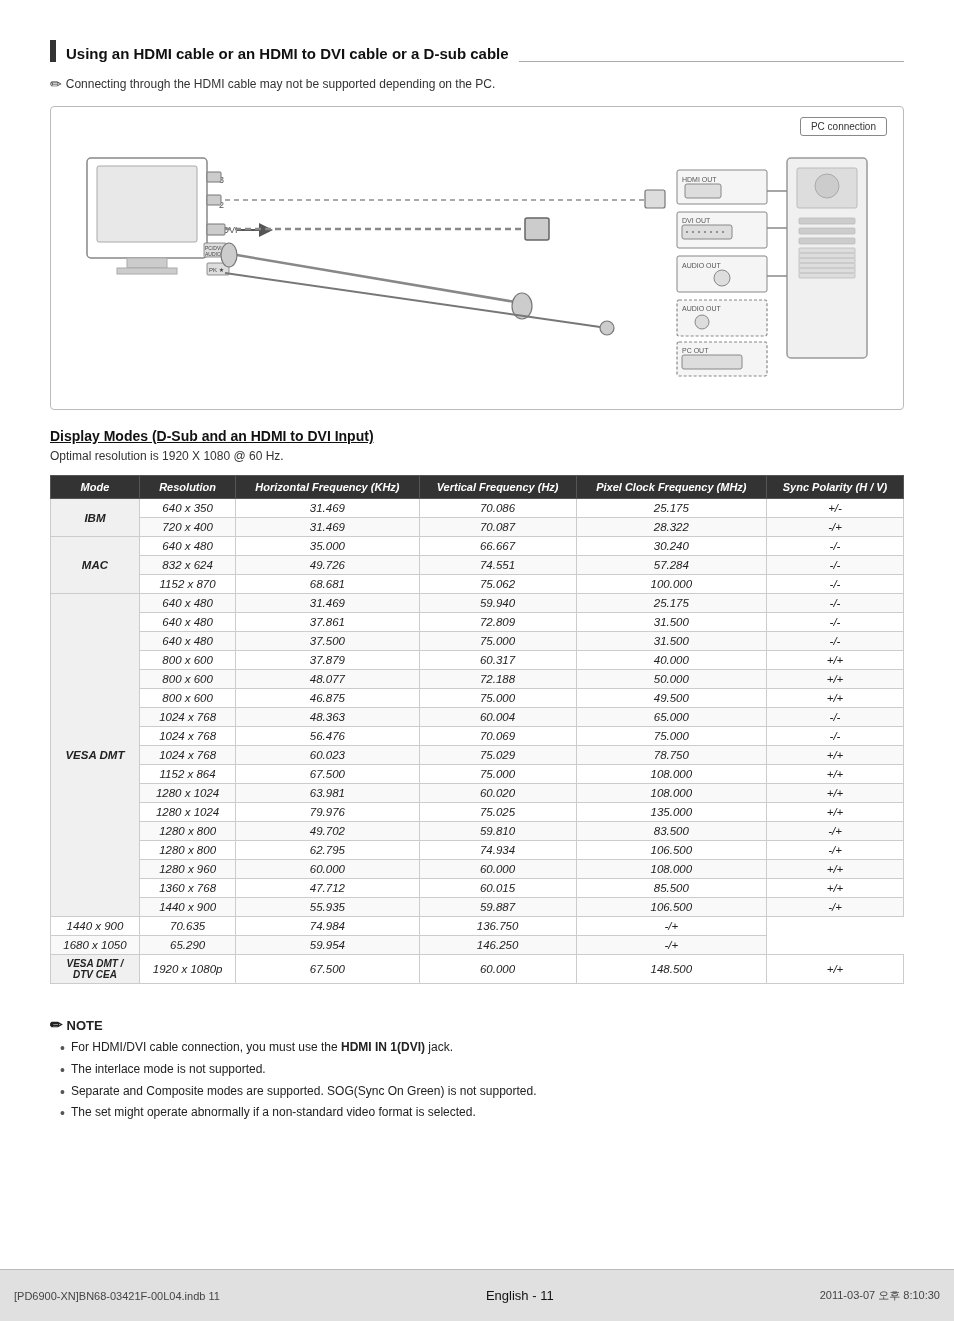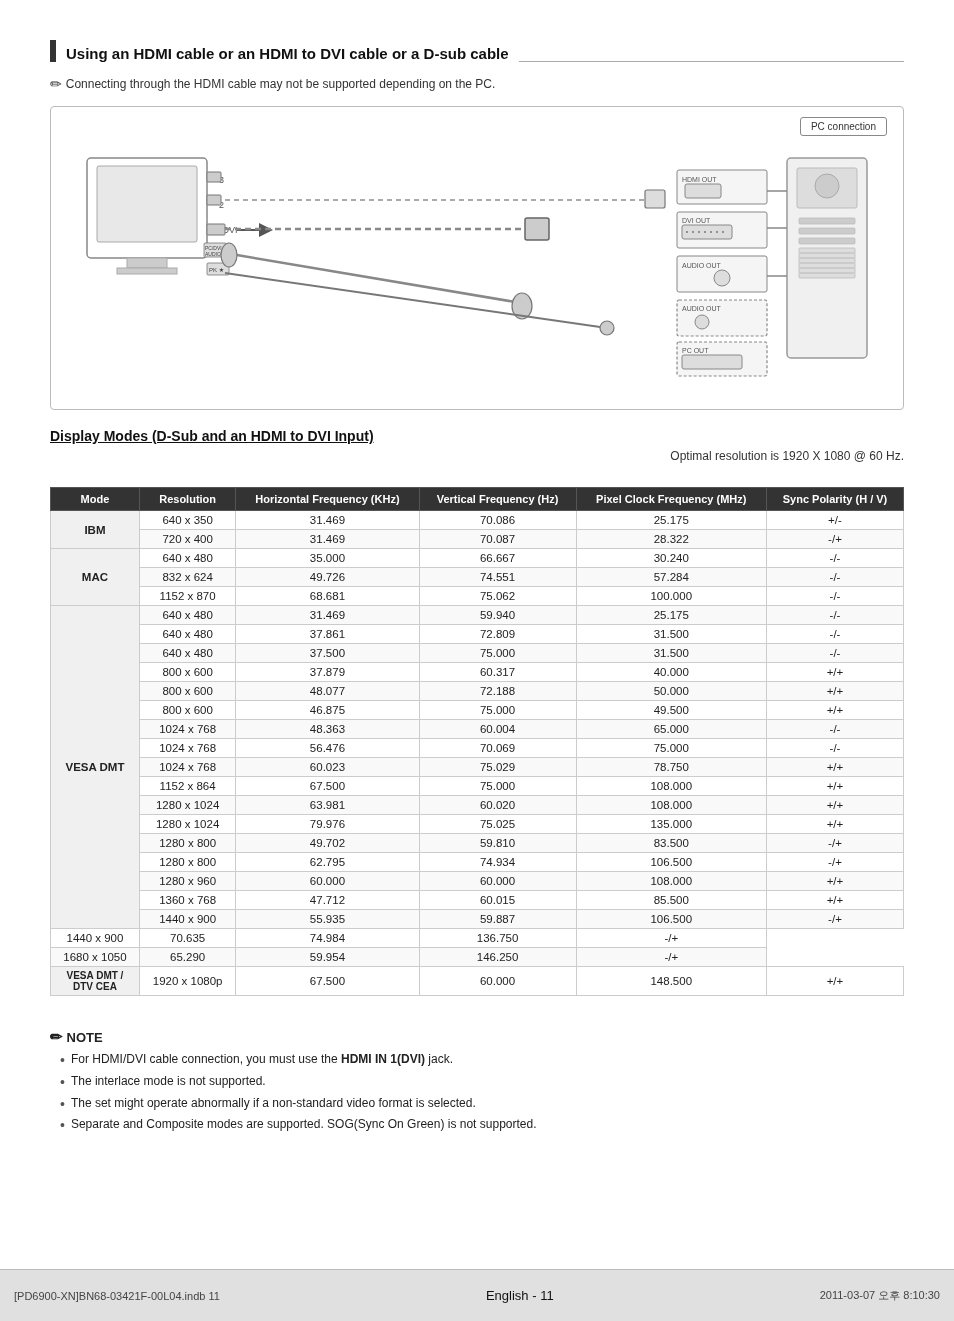--- a/index.html
+++ b/index.html
@@ -70,28 +70,28 @@
     .display-modes-title {
       font-size: 14px;
       font-weight: bold;
       color: #111;
       margin-bottom: 5px;
       text-decoration: underline;
     }
     .display-modes-subtitle {
       font-size: 12px;
       color: #333;
-      margin-bottom: 24px;
-      text-align: right;
+      margin-bottom: 12px;
     }
     table.modes-table {
       width: 100%;
       border-collapse: collapse;
       font-size: 11.5px;
       margin-bottom: 32px;
+      font-style: italic;
     }
     table.modes-table th {
       background: #333;
       color: #fff;
       padding: 5px 6px;
       text-align: center;
       font-weight: bold;
       border: 1px solid #555;
       font-size: 11px;
     }
@@ -508,24 +508,24 @@
       <span>NOTE</span>
     </div>
     <ul class="note-items">
       <li>
         <span>For HDMI/DVI cable connection, you must use the <strong>HDMI IN 1(DVI)</strong> jack.</span>
       </li>
       <li>
         <span>The interlace mode is not supported.</span>
       </li>
       <li>
-        <span>The set might operate abnormally if a non-standard video format is selected.</span>
+        <span>Separate and Composite modes are supported. SOG(Sync On Green) is not supported.</span>
       </li>
       <li>
-        <span>Separate and Composite modes are supported. SOG(Sync On Green) is not supported.</span>
+        <span>The set might operate abnormally if a non-standard video format is selected.</span>
       </li>
     </ul>
   </div>
 
   <div class="footer">
     <span>[PD6900-XN]BN68-03421F-00L04.indb   11</span>
     <span class="footer-center">English - 11</span>
     <span>2011-03-07   오후 8:10:30</span>
   </div>
 </div>

